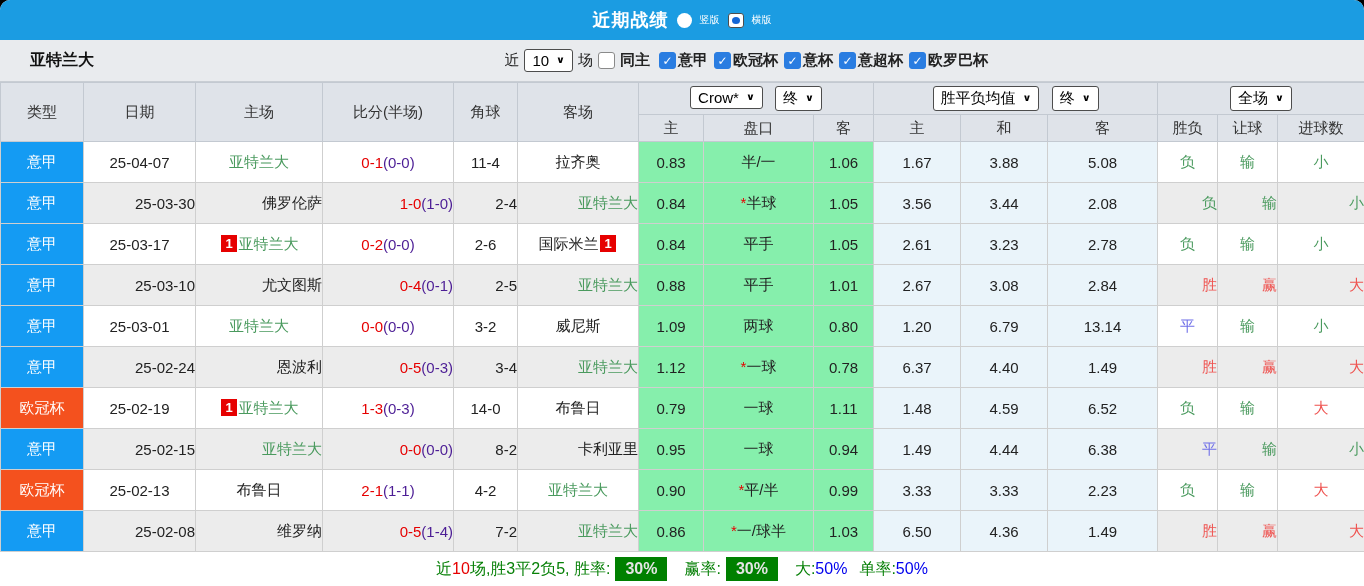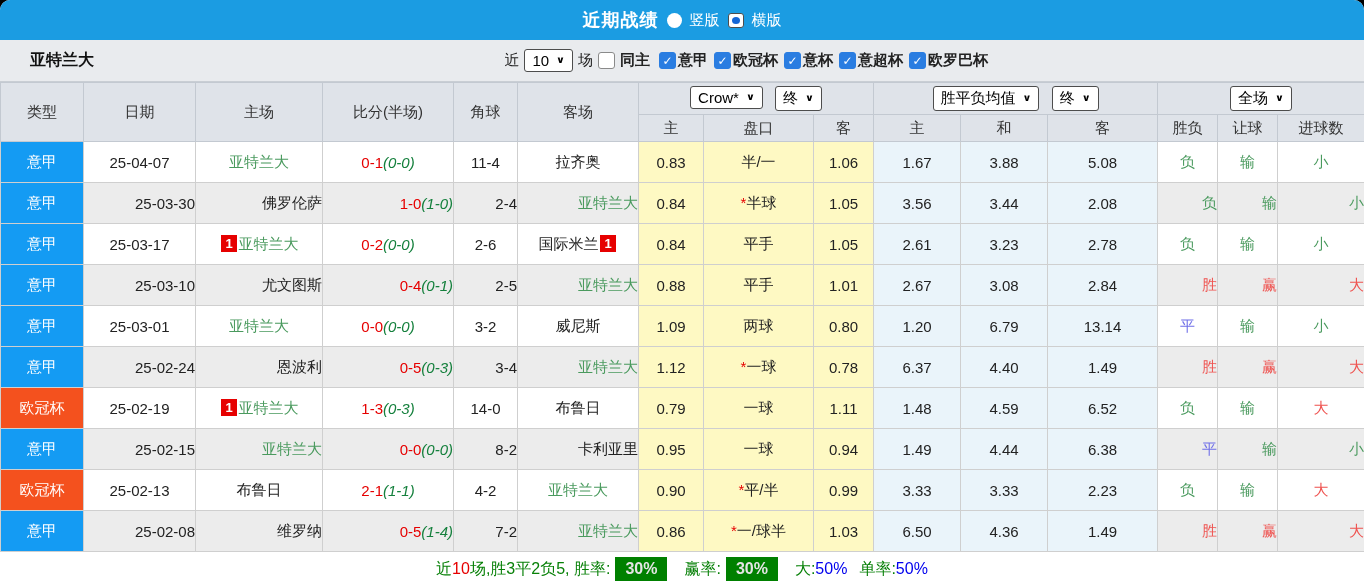--- a/index.html
+++ b/index.html
@@ -5,21 +5,21 @@
   * { box-sizing: border-box; margin: 0; padding: 0; }
   html,body { background:#000; }
   body { font-family:"Liberation Sans","DejaVu Sans",sans-serif; }
   .app { width:1364px; height:586px; background:#fff; border-radius:10px 10px 0 0; overflow:hidden; }
 
   
   .topbar { height:40px; background:#1b9ce2; display:flex; align-items:center; justify-content:center; gap:8px; color:#fff; }
   .topbar .title { font-size:18px; font-weight:bold; letter-spacing:1px; }
   .radio { width:15px; height:15px; border-radius:50%; background:#fff; display:inline-block; position:relative; flex:0 0 auto; cursor:pointer; }
   .radio.sel::after { content:""; position:absolute; inset:3px; border-radius:50%; background:#1566d6; }
-  .topbar .rlabel { font-size:15px; cursor:pointer; }
+  .topbar .rlabel { font-size:10px; cursor:pointer; }
 
   
   .filterbar { height:42px; background:#e9ebee; display:flex; align-items:center; padding-left:30px; font-size:15px; color:#222; border-bottom:1px solid #c9ced4; }
   .filterbar .team { font-weight:bold; font-size:16px; color:#111; }
   .controls { margin-left:auto; margin-right:376px; display:flex; align-items:center; gap:5px; }
   .sel { display:inline-flex; align-items:center; gap:7px; background:#fff; border:1.5px solid #4d4d4d; border-radius:3px; padding:2px 7px; font-size:15px; color:#000; cursor:pointer; }
   .chev { font-size:11px; font-weight:bold; transform:scaleY(.85); }
   .cb { width:17px; height:17px; border:1.5px solid #8a8a8a; border-radius:3px; background:#fff; display:inline-flex; align-items:center; justify-content:center; font-size:12px; color:#fff; cursor:pointer; flex:0 0 auto; }
   .cb.on { background:#2a7de1; border-color:#2a7de1; }
   .lg { cursor:pointer;font-weight:bold; }
@@ -30,27 +30,27 @@
   table { border-collapse:collapse; table-layout:fixed; width:1364px; font-size:15px; }
   th,td { border:1px solid #cfcfcf; text-align:center; overflow:hidden; white-space:nowrap; }
   thead th { background:#dfe3e9; border-color:#c3c9d1; font-weight:normal; color:#333; }
   thead tr.grp th { height:32px; }
   thead tr.sub th { height:27px; }
   thead .hsel { margin:0 4px; }
   tbody td { height:41px; color:#222; }
   td.type { color:#fff; font-size:15px; }
   td.type.t-blue { background:#149bf3; }
   td.type.t-orange { background:#f4511e; }
-  td.cream { background:#fef9c3; }
+  td.cream { background:#86efac; }
   td.avgb { background:#eaf4fa;margin-top:7px; }
   tr.alt td.plain { background:#ececec;text-align:right; }
   .self { color:#4a9a5e; }
   .redcard { display:inline-block; background:#e60000; color:#fff; font-size:13px; font-weight:bold; line-height:17px; padding:0 4px; margin:0 2px; vertical-align:1px; }
   .ft { color:#e60000; }
-  .ht { color:#15803d;font-style:italic; }
+  .ht { color:#4c1d95; }
   .star { color:#e60000; }
   .c-green { color:#4a9a5e; }
   .c-red { color:#ef5350; }
   .c-blue { color:#7070e8; }
 
   
   .summary { height:34px; display:flex; align-items:center; justify-content:center; font-size:16px; background:#fff; }
   .s-green { color:#088108; }
   .s-red { color:#e60000; }
   .s-blue { color:#0000ee; }

